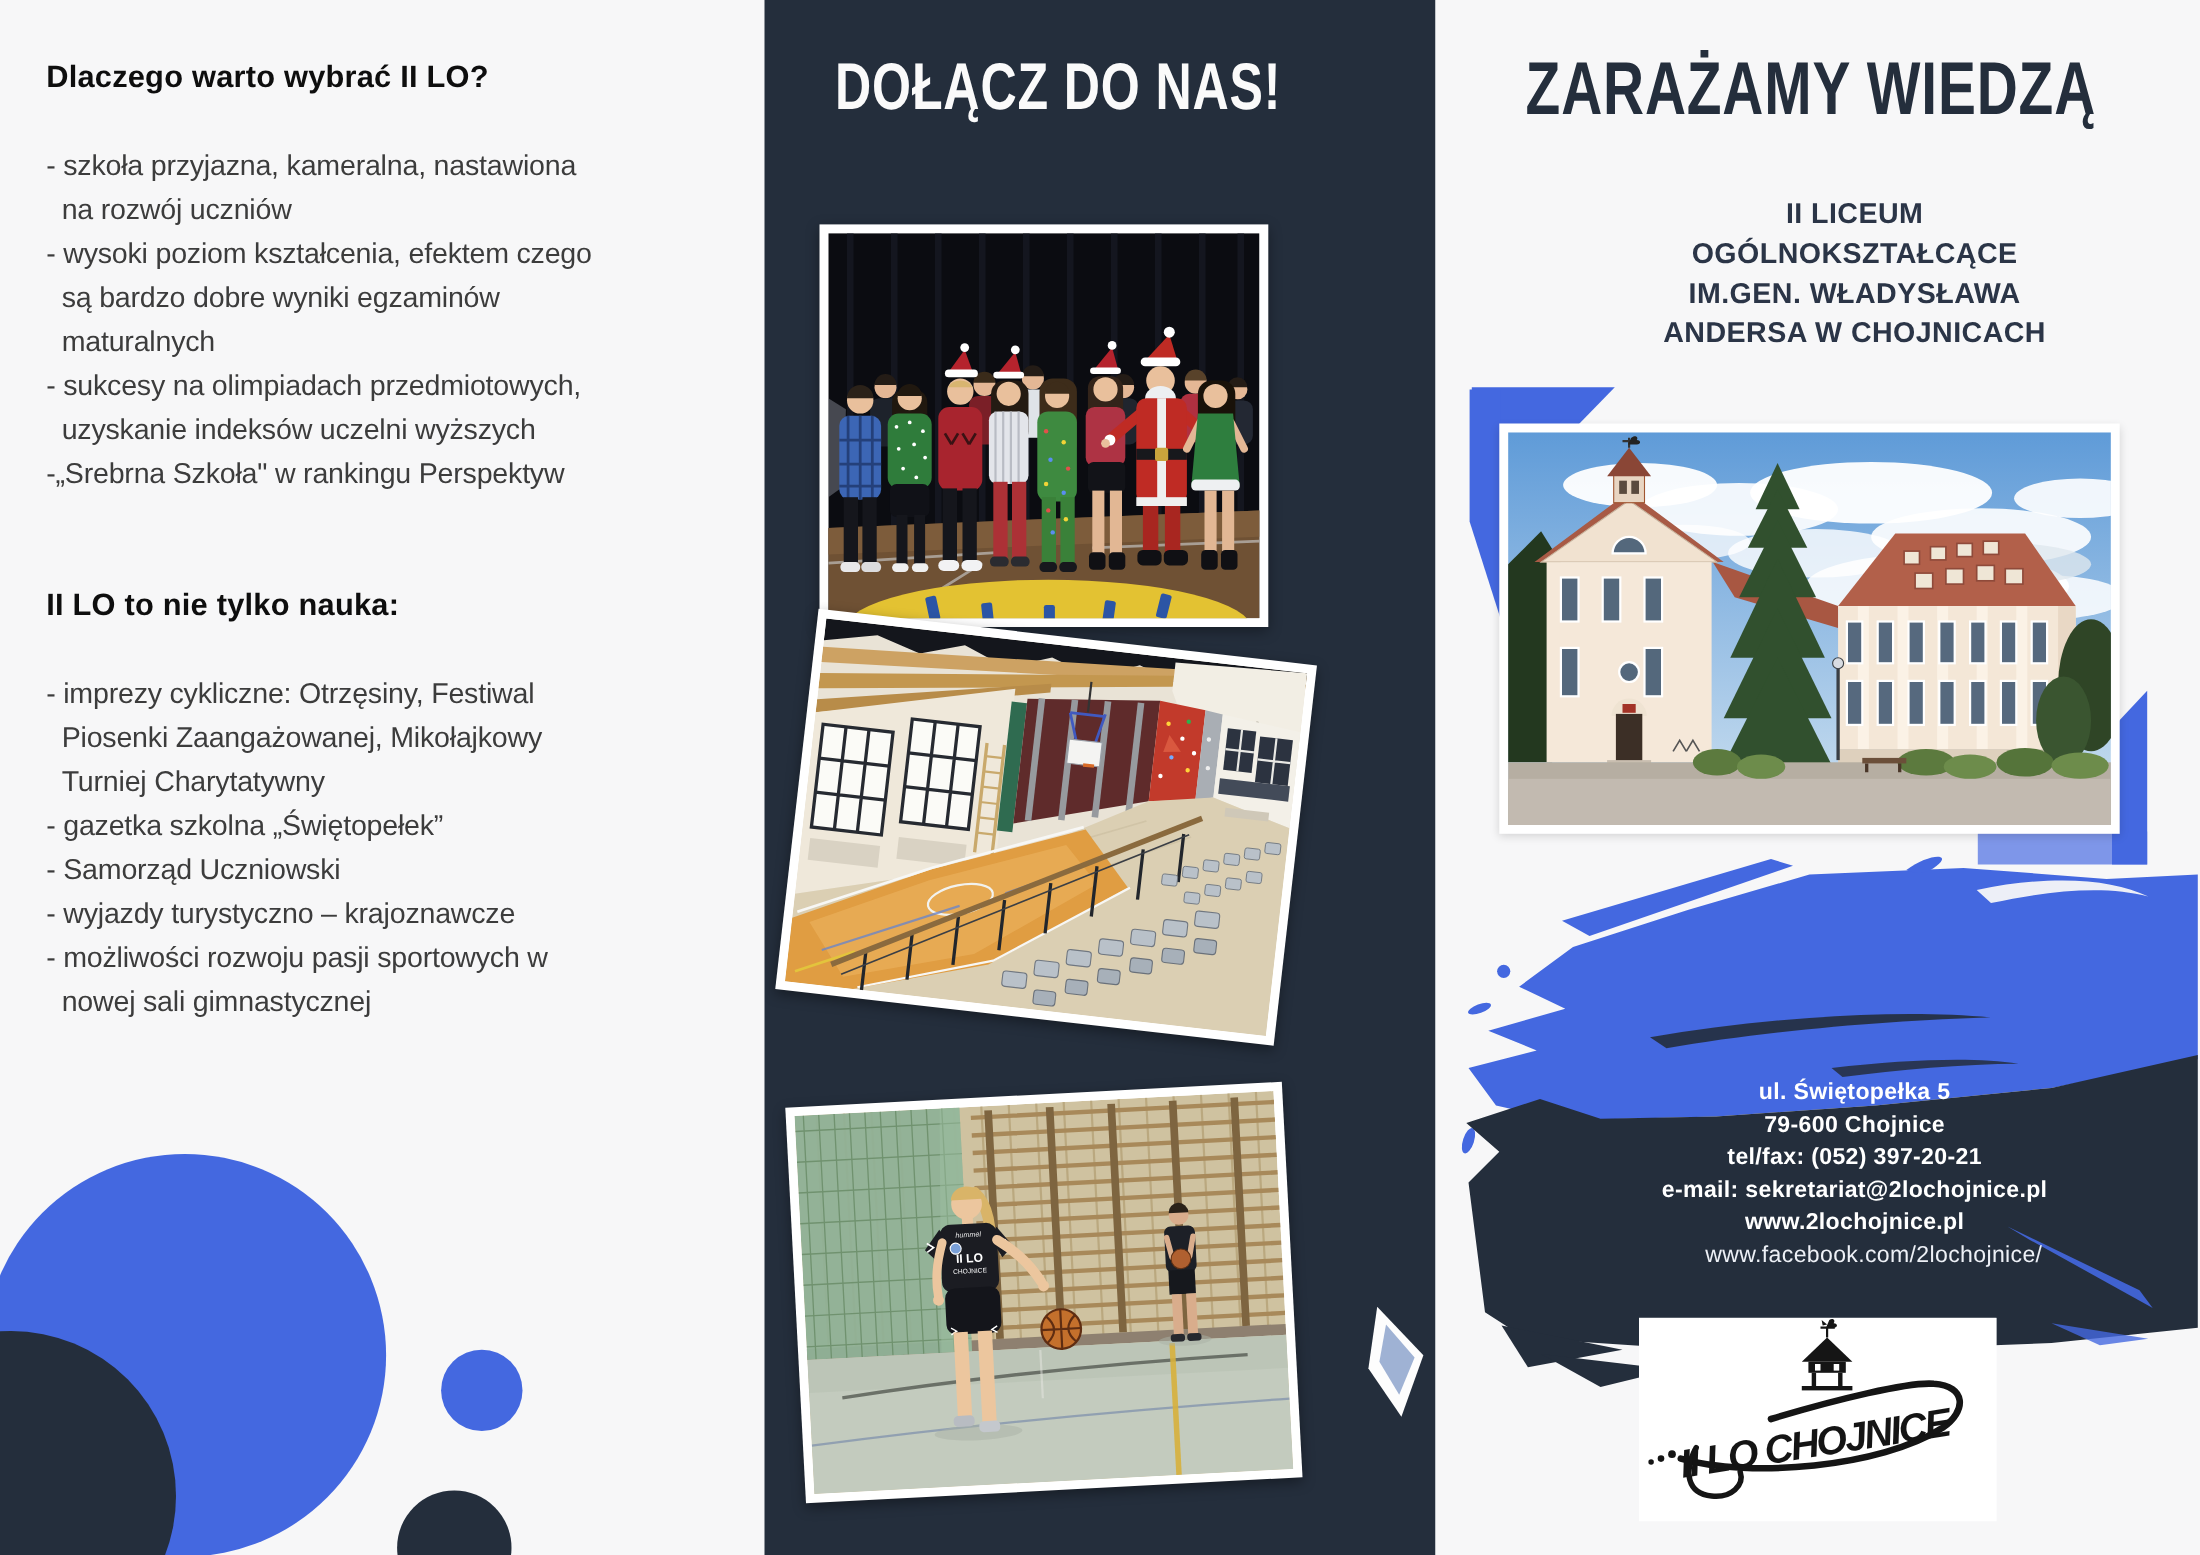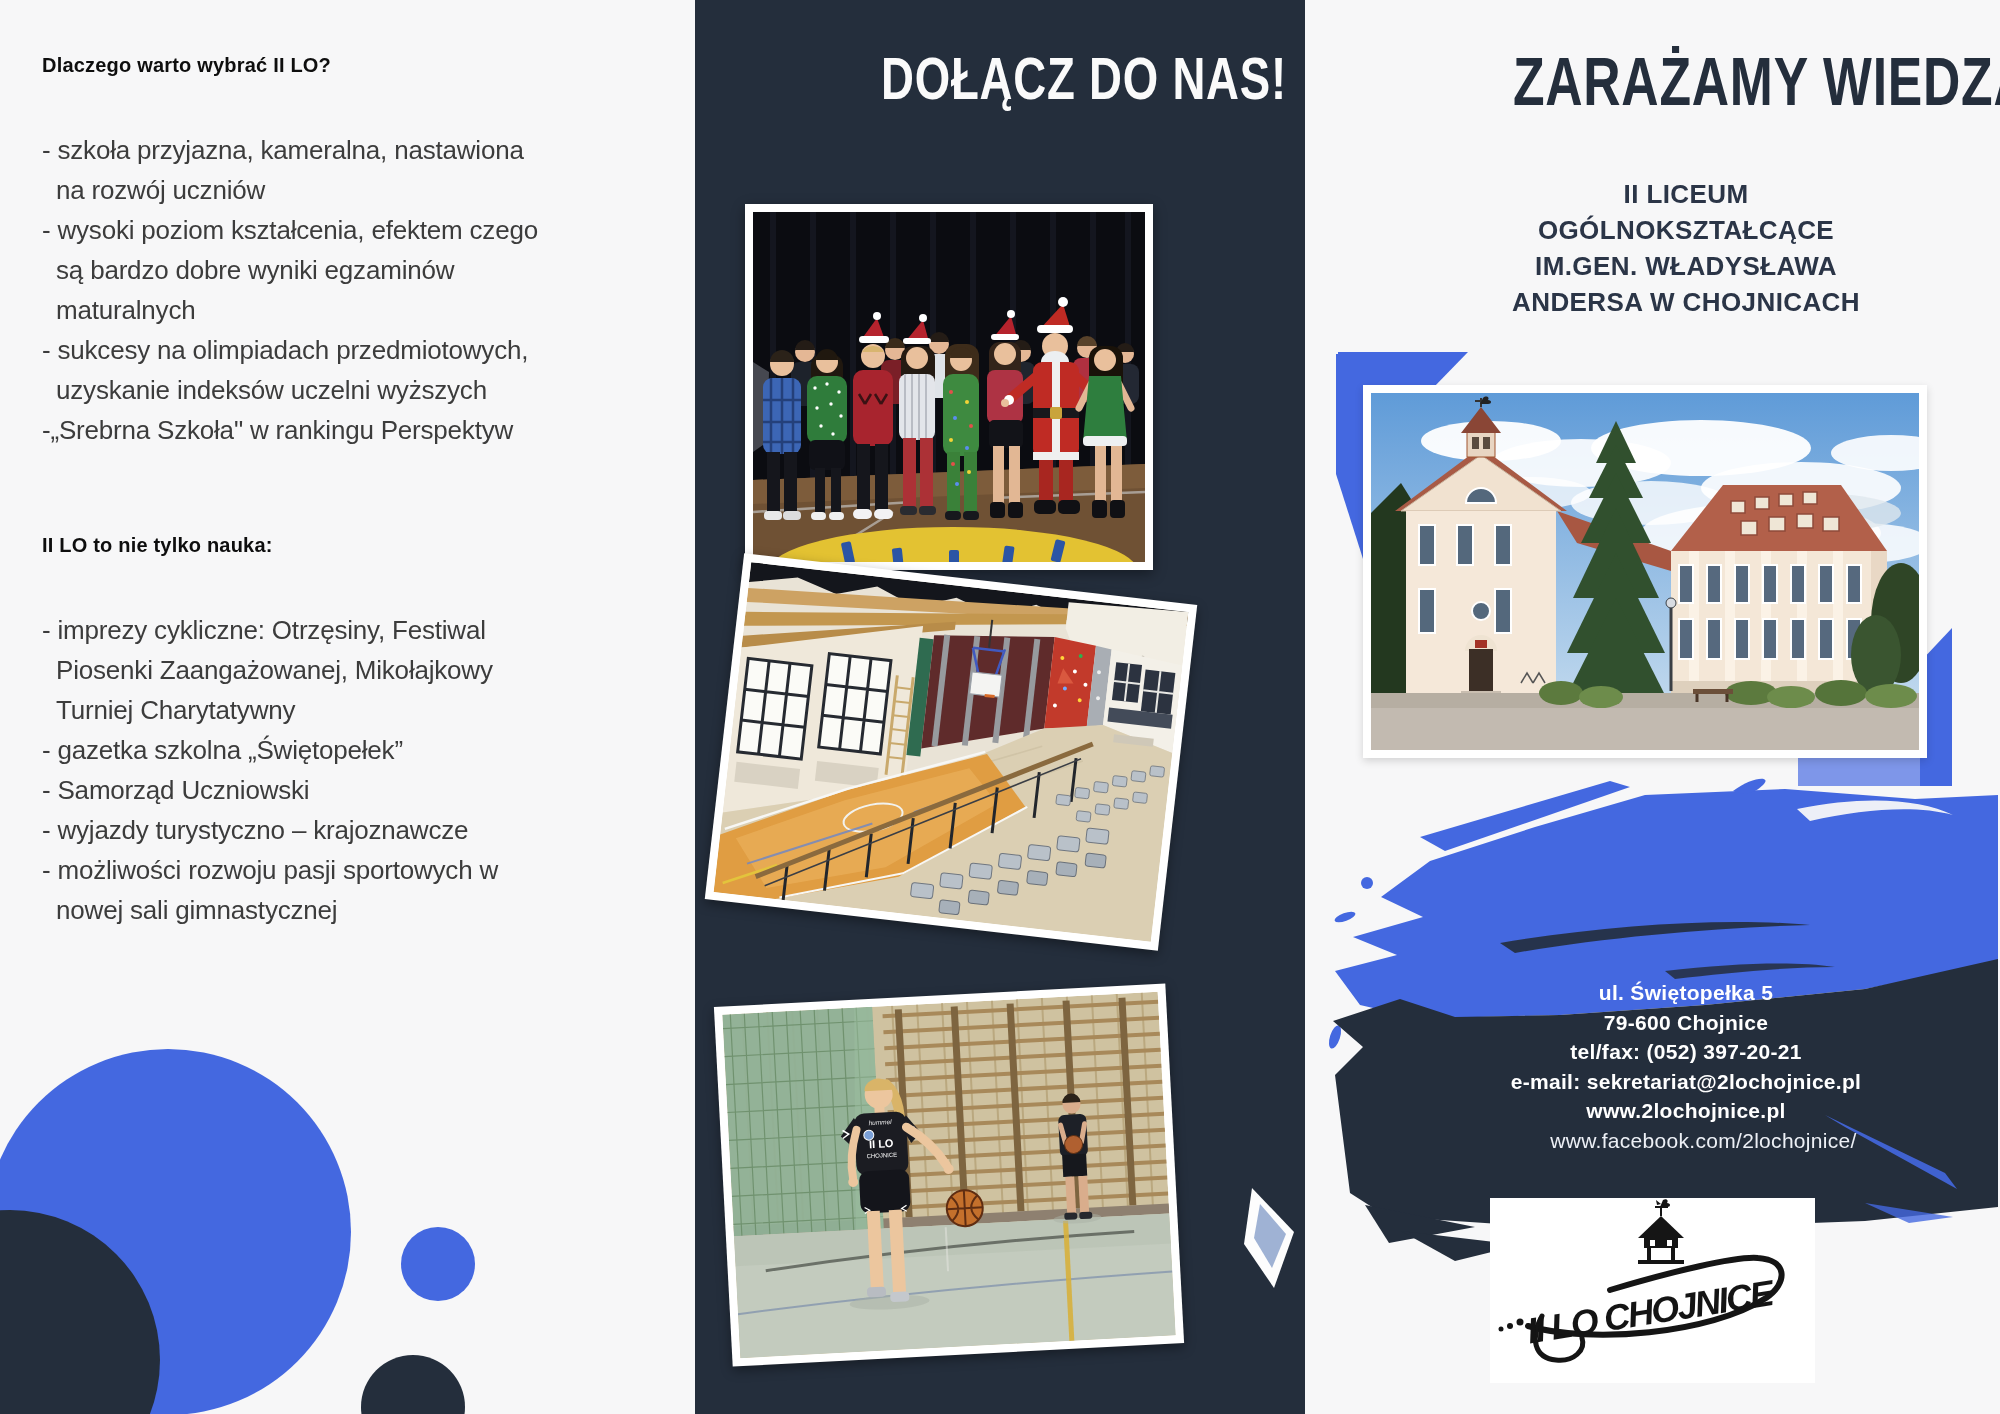--- a/index.html
+++ b/index.html
@@ -7,36 +7,36 @@
     width:2000px;height:1414px;position:relative;overflow:hidden;
     background:#f7f7f8;
     font-family:"Liberation Sans", sans-serif;
   }
   .panel{position:absolute;top:0;height:1414px;overflow:hidden;}
   #panel-left{left:0;width:695px;background:#f7f7f8;}
   #panel-mid{left:695px;width:610px;background:#242e3c;}
   #panel-right{left:1305px;width:762px;background:#f7f7f8;}
 
   
-  .lheading{position:absolute;left:42px;font-size:20px;font-weight:bold;color:#0e0e0e;letter-spacing:.2px;margin:0;}
+  .lheading{position:absolute;left:42px;font-size:28px;font-weight:bold;color:#0e0e0e;letter-spacing:.2px;margin:0;}
   #heading1{top:54px;}
   #heading2{top:534px;}
   .llist{position:absolute;left:42px;font-size:26px;color:#3c3c3c;line-height:40px;white-space:pre-wrap;letter-spacing:-0.2px;}
   #list1{top:130px;}
   #list2{top:610px;}
 
   
   .circle{position:absolute;border-radius:50%;}
   #circle-blue-big{left:-15px;top:1049px;width:366px;height:366px;background:#4468e0;}
   #circle-dark-big{left:-140px;top:1210px;width:300px;height:300px;background:#242e3c;}
   #circle-blue-small{left:401px;top:1227px;width:74px;height:74px;background:#4468e0;}
   #circle-dark-small{left:361px;top:1355px;width:104px;height:104px;background:#242e3c;}
 
   
-  .bigtitle{position:absolute;left:0;width:100%;text-align:right;margin:0;padding-left:46px;}
+  .bigtitle{position:absolute;left:0;width:100%;text-align:left;margin:0;}
   .condensed{display:inline-block;transform:scaleX(.76);transform-origin:center;font-weight:800;white-space:nowrap;}
   #mid-title{top:44px;}
   #mid-title .condensed{font-size:60px;color:#fafafa;letter-spacing:1px;}
   #right-title{top:42px;}
   #right-title .condensed{font-size:68px;color:#242e3c;letter-spacing:1px;}
 
   #school-name{position:absolute;top:176px;left:0;width:100%;text-align:center;
     font-size:26px;font-weight:800;line-height:36px;color:#2b3547;letter-spacing:.4px;white-space:pre-wrap;}
 
   

